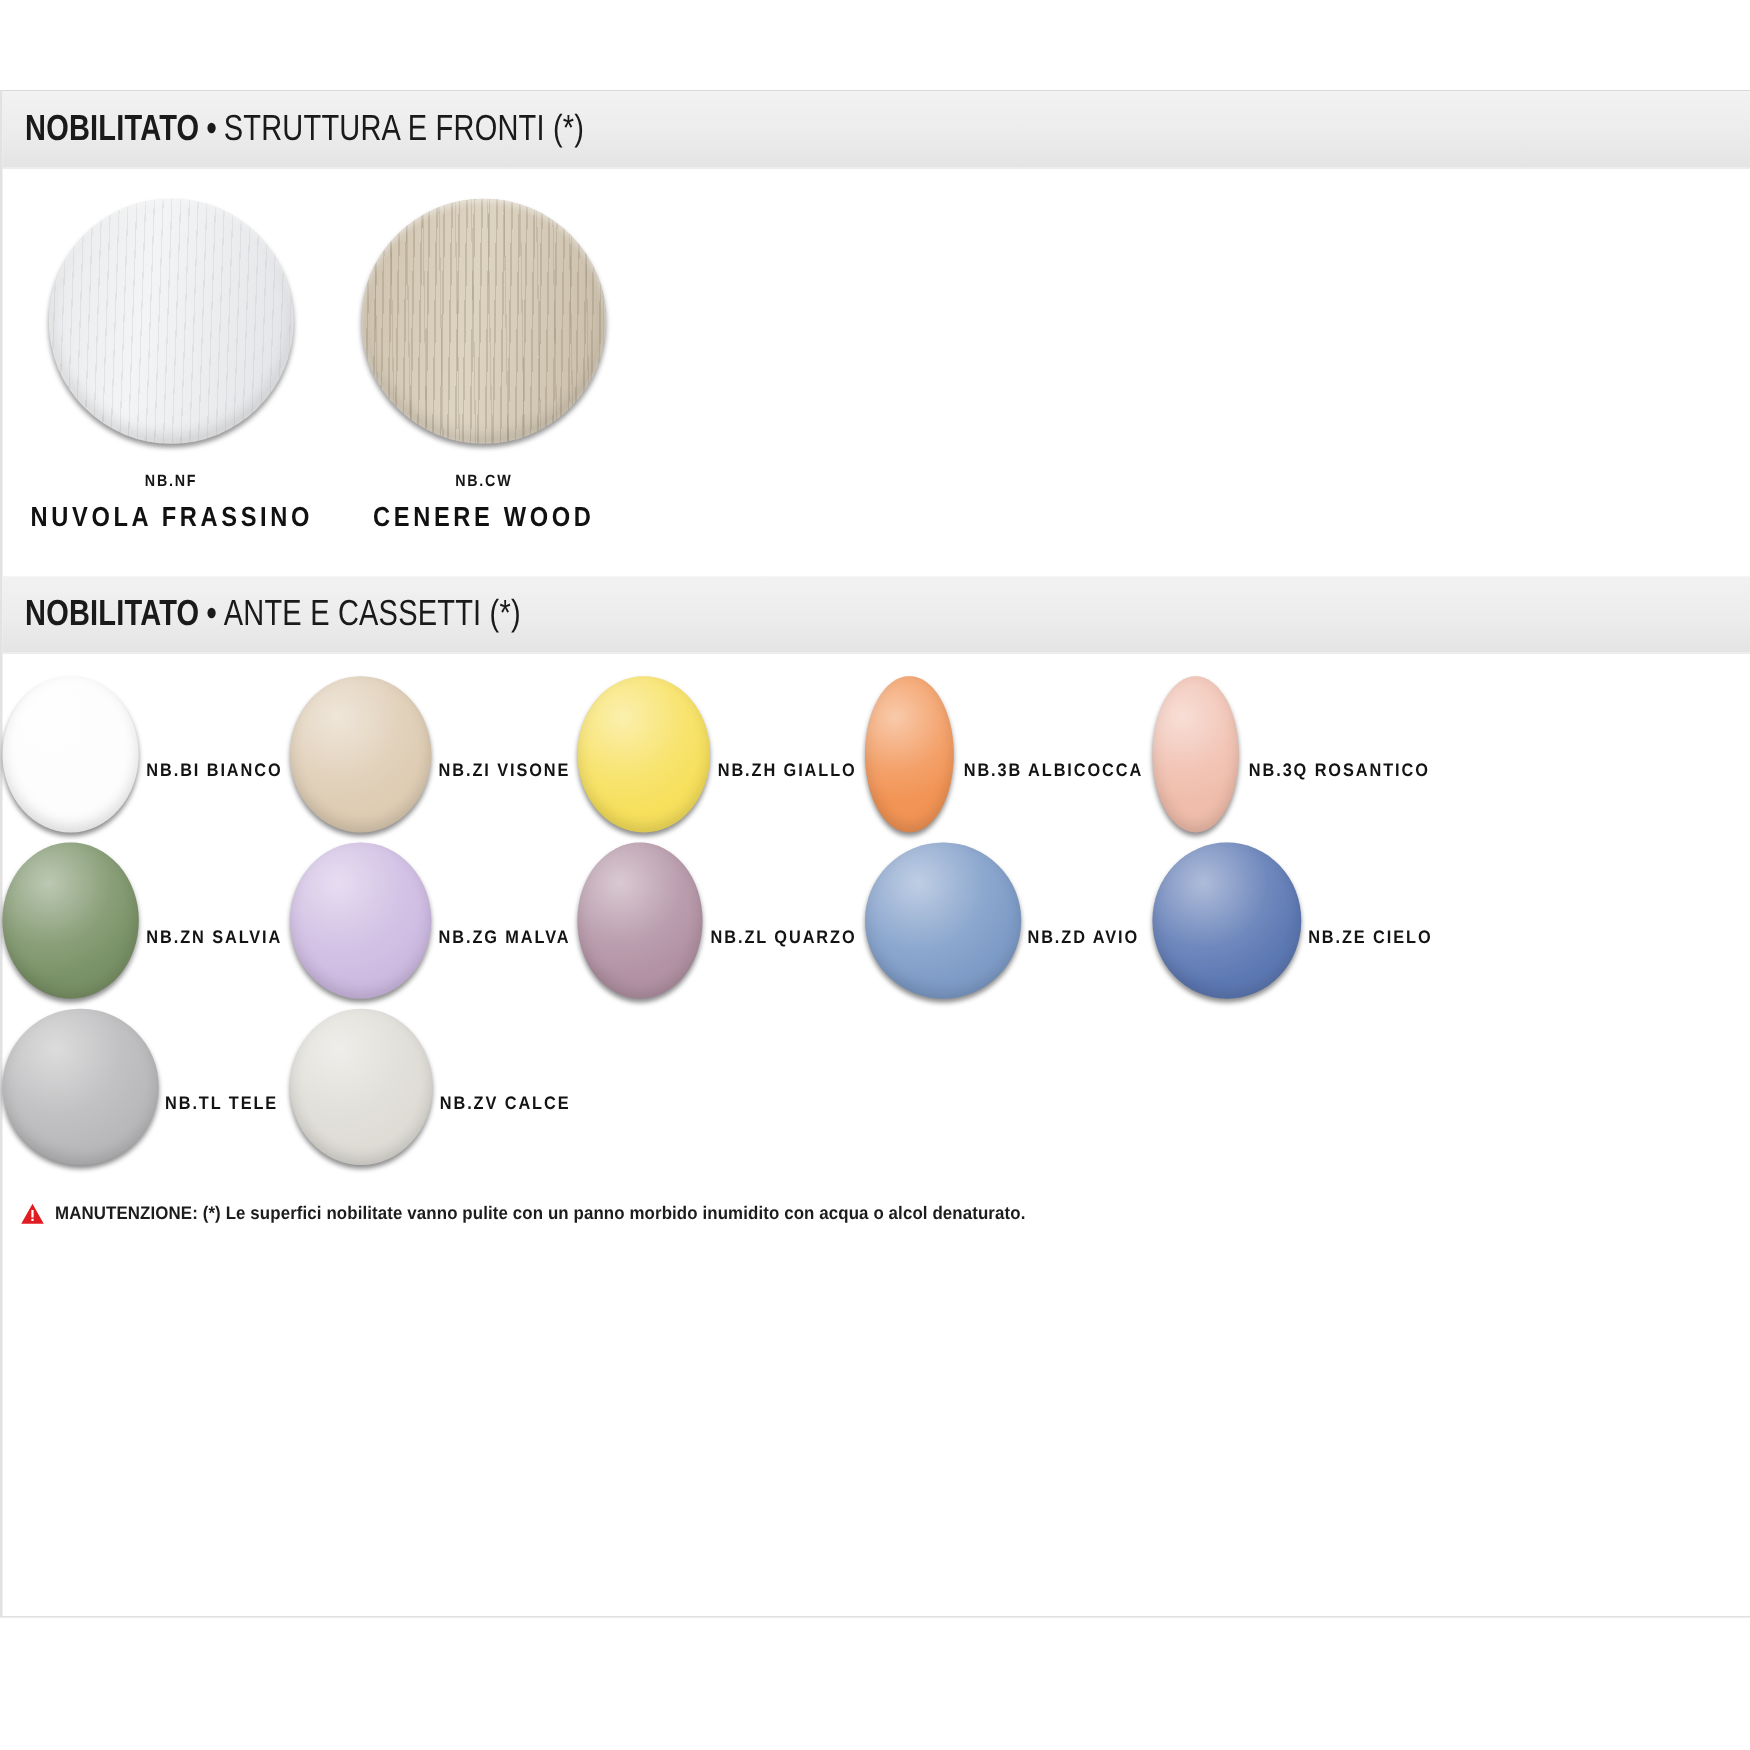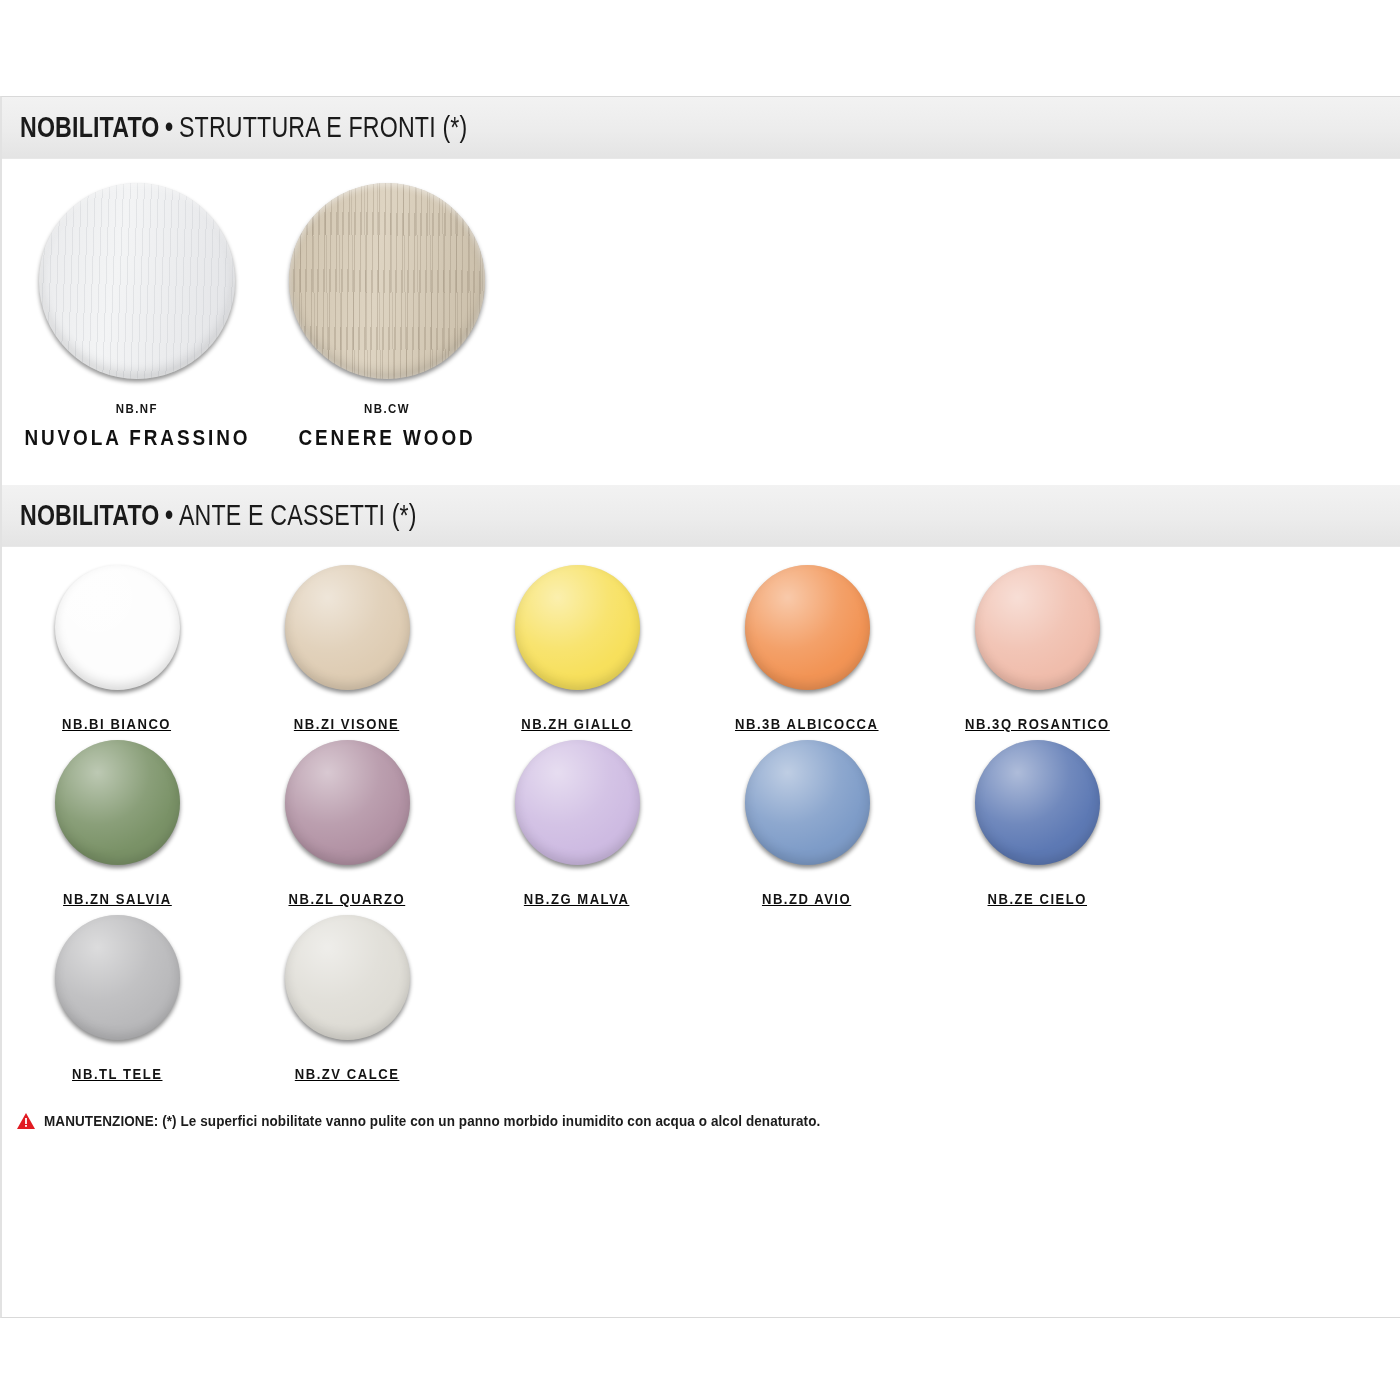--- a/index.html
+++ b/index.html
@@ -9,21 +9,21 @@
     font-family: "Liberation Sans", sans-serif;
   }
   .page {
     position: relative;
     width: 1400px; height: 1400px;
     background: #ffffff;
     overflow: hidden;
   }
   .sheet {
     position: absolute;
-    left: 0; top: 96px;
+    left: 0; top: 72px;
     width: 1400px; height: 1222px;
     background: #ffffff;
     border-top: 1px solid #d9d9d9;
     border-bottom: 1px solid #d9d9d9;
     border-left: 2px solid #e2e2e2;
   }
 
   
   .section-header {
     position: relative;
@@ -89,23 +89,22 @@
     white-space: nowrap;
     transform: scaleX(0.86);
   }
 
   
   .small-area { padding: 18px 0 6px 0; }
   .small-row { display: flex; margin-bottom: 8px; }
   .cell-small {
     width: 230px;
     display: flex;
-    flex-direction: column;
-    align-items: center;
-    text-decoration: underline;
+    flex-direction: row;
+    align-items: center;
   }
   .disc-small {
     width: 125px; height: 125px;
     border-radius: 50%;
     position: relative;
     box-shadow: 0 3px 4px rgba(0,0,0,0.45), inset 0 -5px 11px rgba(0,0,0,0.14);
   }
   .disc-small::after {
     content: "";
     position: absolute; inset: 0;
@@ -212,26 +211,26 @@
           <div class="label-small">NB.3Q ROSANTICO</div>
         </div>
       </div>
 
       <div class="small-row">
         <div class="cell-small">
           <div class="disc-small" style="background-color: rgb(122, 146, 103);"></div>
           <div class="label-small">NB.ZN SALVIA</div>
         </div>
         <div class="cell-small">
+          <div class="disc-small" style="background-color: rgb(206, 187, 226);"></div>
+          <div class="label-small">NB.ZG MALVA</div>
+        </div>
+        <div class="cell-small">
           <div class="disc-small" style="background-color: rgb(178, 146, 164);"></div>
           <div class="label-small">NB.ZL QUARZO</div>
-        </div>
-        <div class="cell-small">
-          <div class="disc-small" style="background-color: rgb(206, 187, 226);"></div>
-          <div class="label-small">NB.ZG MALVA</div>
         </div>
         <div class="cell-small">
           <div class="disc-small" style="background-color: rgb(126, 156, 200);"></div>
           <div class="label-small">NB.ZD AVIO</div>
         </div>
         <div class="cell-small">
           <div class="disc-small" style="background-color: rgb(93, 121, 180);"></div>
           <div class="label-small">NB.ZE CIELO</div>
         </div>
       </div>

